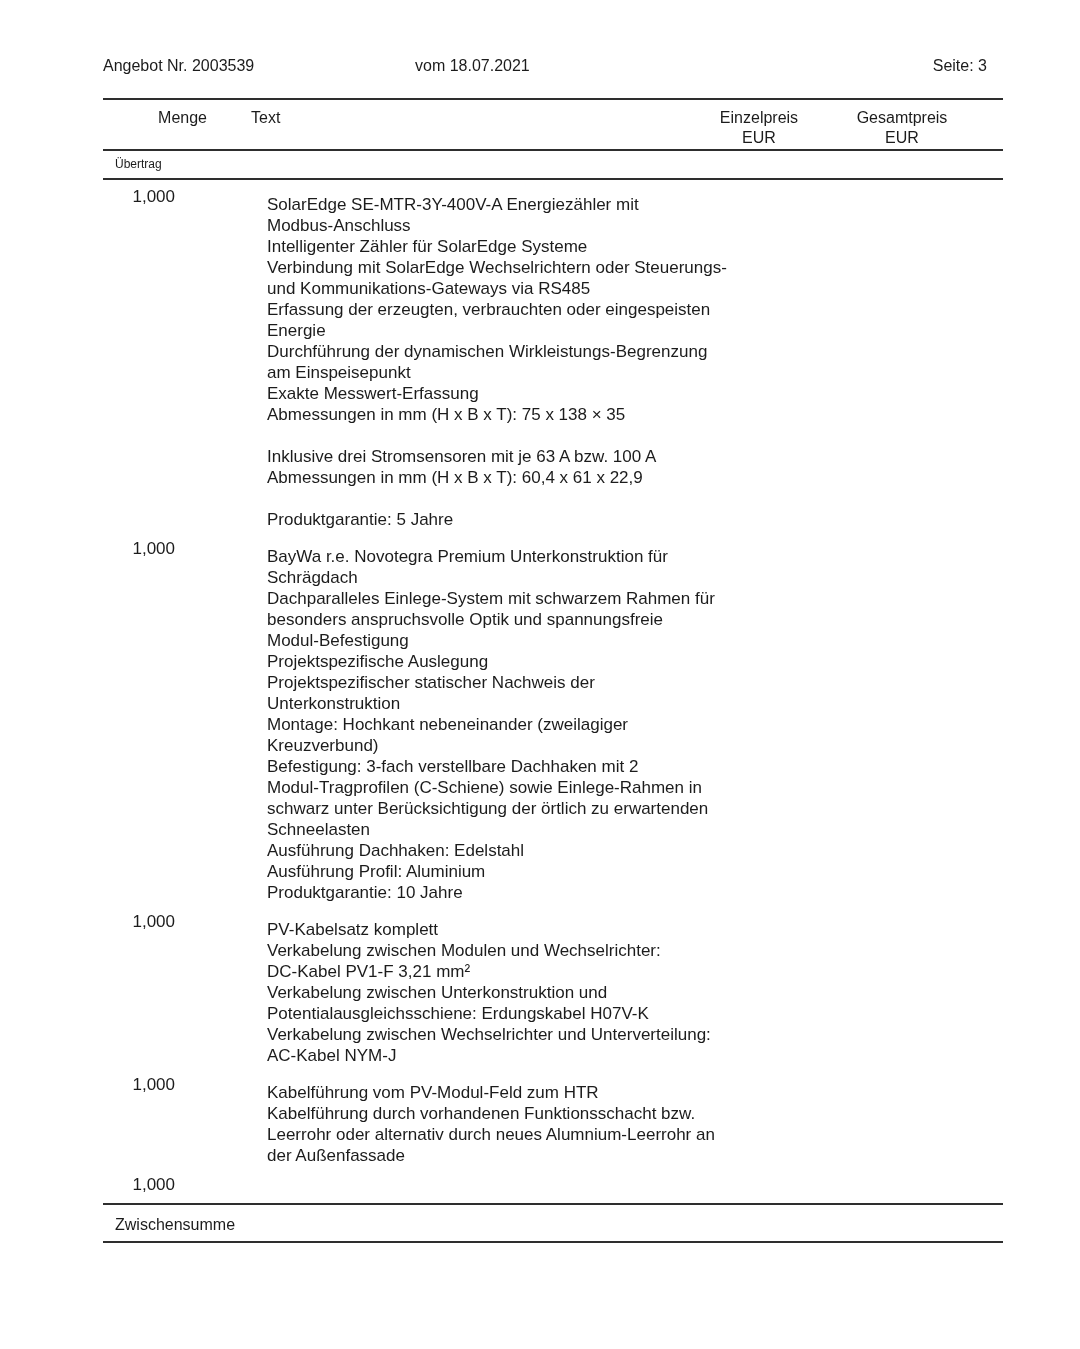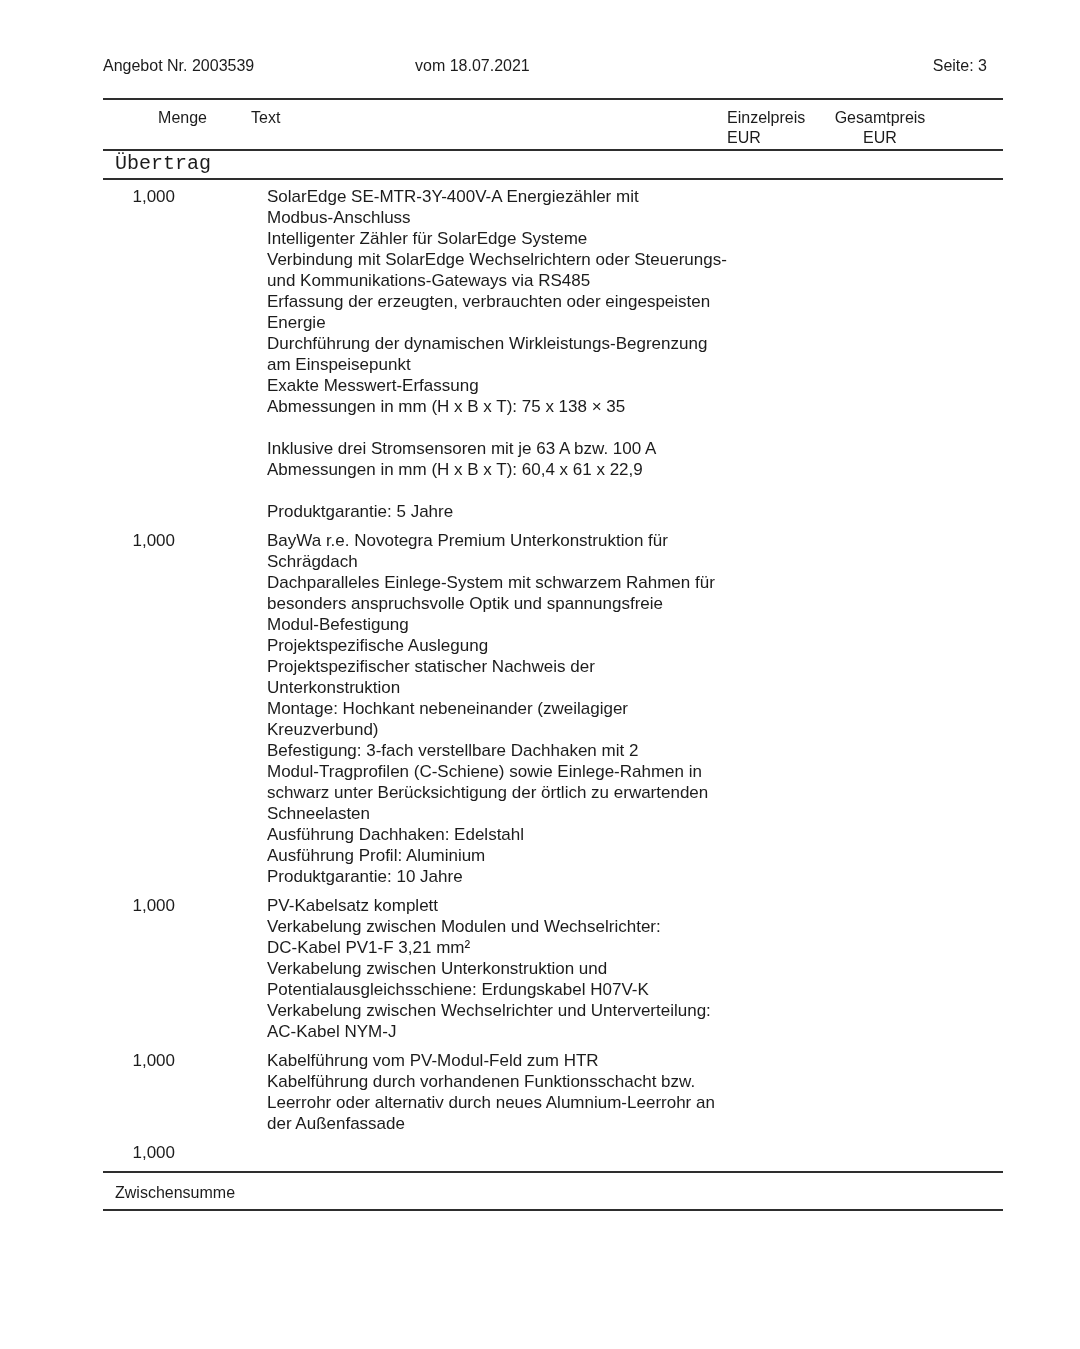--- a/index.html
+++ b/index.html
@@ -34,45 +34,44 @@
 
   
   .col-headers {
     position: relative;
     height: 49px;
     font-size: 16px;
     line-height: 20px;
   }
   .col-headers .ch-menge { position: absolute; left: 0; top: 8px; width: 104px; text-align: right; }
   .col-headers .ch-text  { position: absolute; left: 148px; top: 8px; }
-  .col-headers .ch-einzel { position: absolute; left: 624px; top: 8px; width: 120px; }
-  .col-headers .ch-gesamt { position: absolute; left: 714px; top: 8px; width: 126px; text-align: center; }
+  .col-headers .ch-einzel { position: absolute; left: 596px; top: 8px; width: 120px; text-align: center; }
+  .col-headers .ch-gesamt { position: absolute; left: 736px; top: 8px; width: 126px; text-align: center; }
 
   .uebertrag-row {
     padding: 5px 0 6px 12px;
-    font-size: 20px;
+    font-size: 12px;
     line-height: 16px;
-    font-family: Liberation Mono, monospace;
   }
   .zwischensumme-row {
     padding: 12px 0 8px 12px;
     font-size: 16px;
     line-height: 16px;
   }
 
   .items { padding-top: 6px; }
   .item-row {
     display: grid;
     grid-template-columns: 72px 92px 460px 145px 131px;
     margin-bottom: 8px;
     font-size: 17px;
     line-height: 21px;
   }
   .item-qty  { grid-column: 1; text-align: right; white-space: nowrap; }
-  .item-text { grid-column: 3; white-space: pre-line; }
+  .item-text { grid-column: 3; white-space: pre-line; margin-top: 8px; }
   .item-unit-price  { grid-column: 4; text-align: right; }
   .item-total-price { grid-column: 5; text-align: right; }
 </style>
 </head>
 <body>
 
 <div class="page">
 
   <div class="doc-header">
     <span class="hdr-left">Angebot Nr. 2003539</span>

